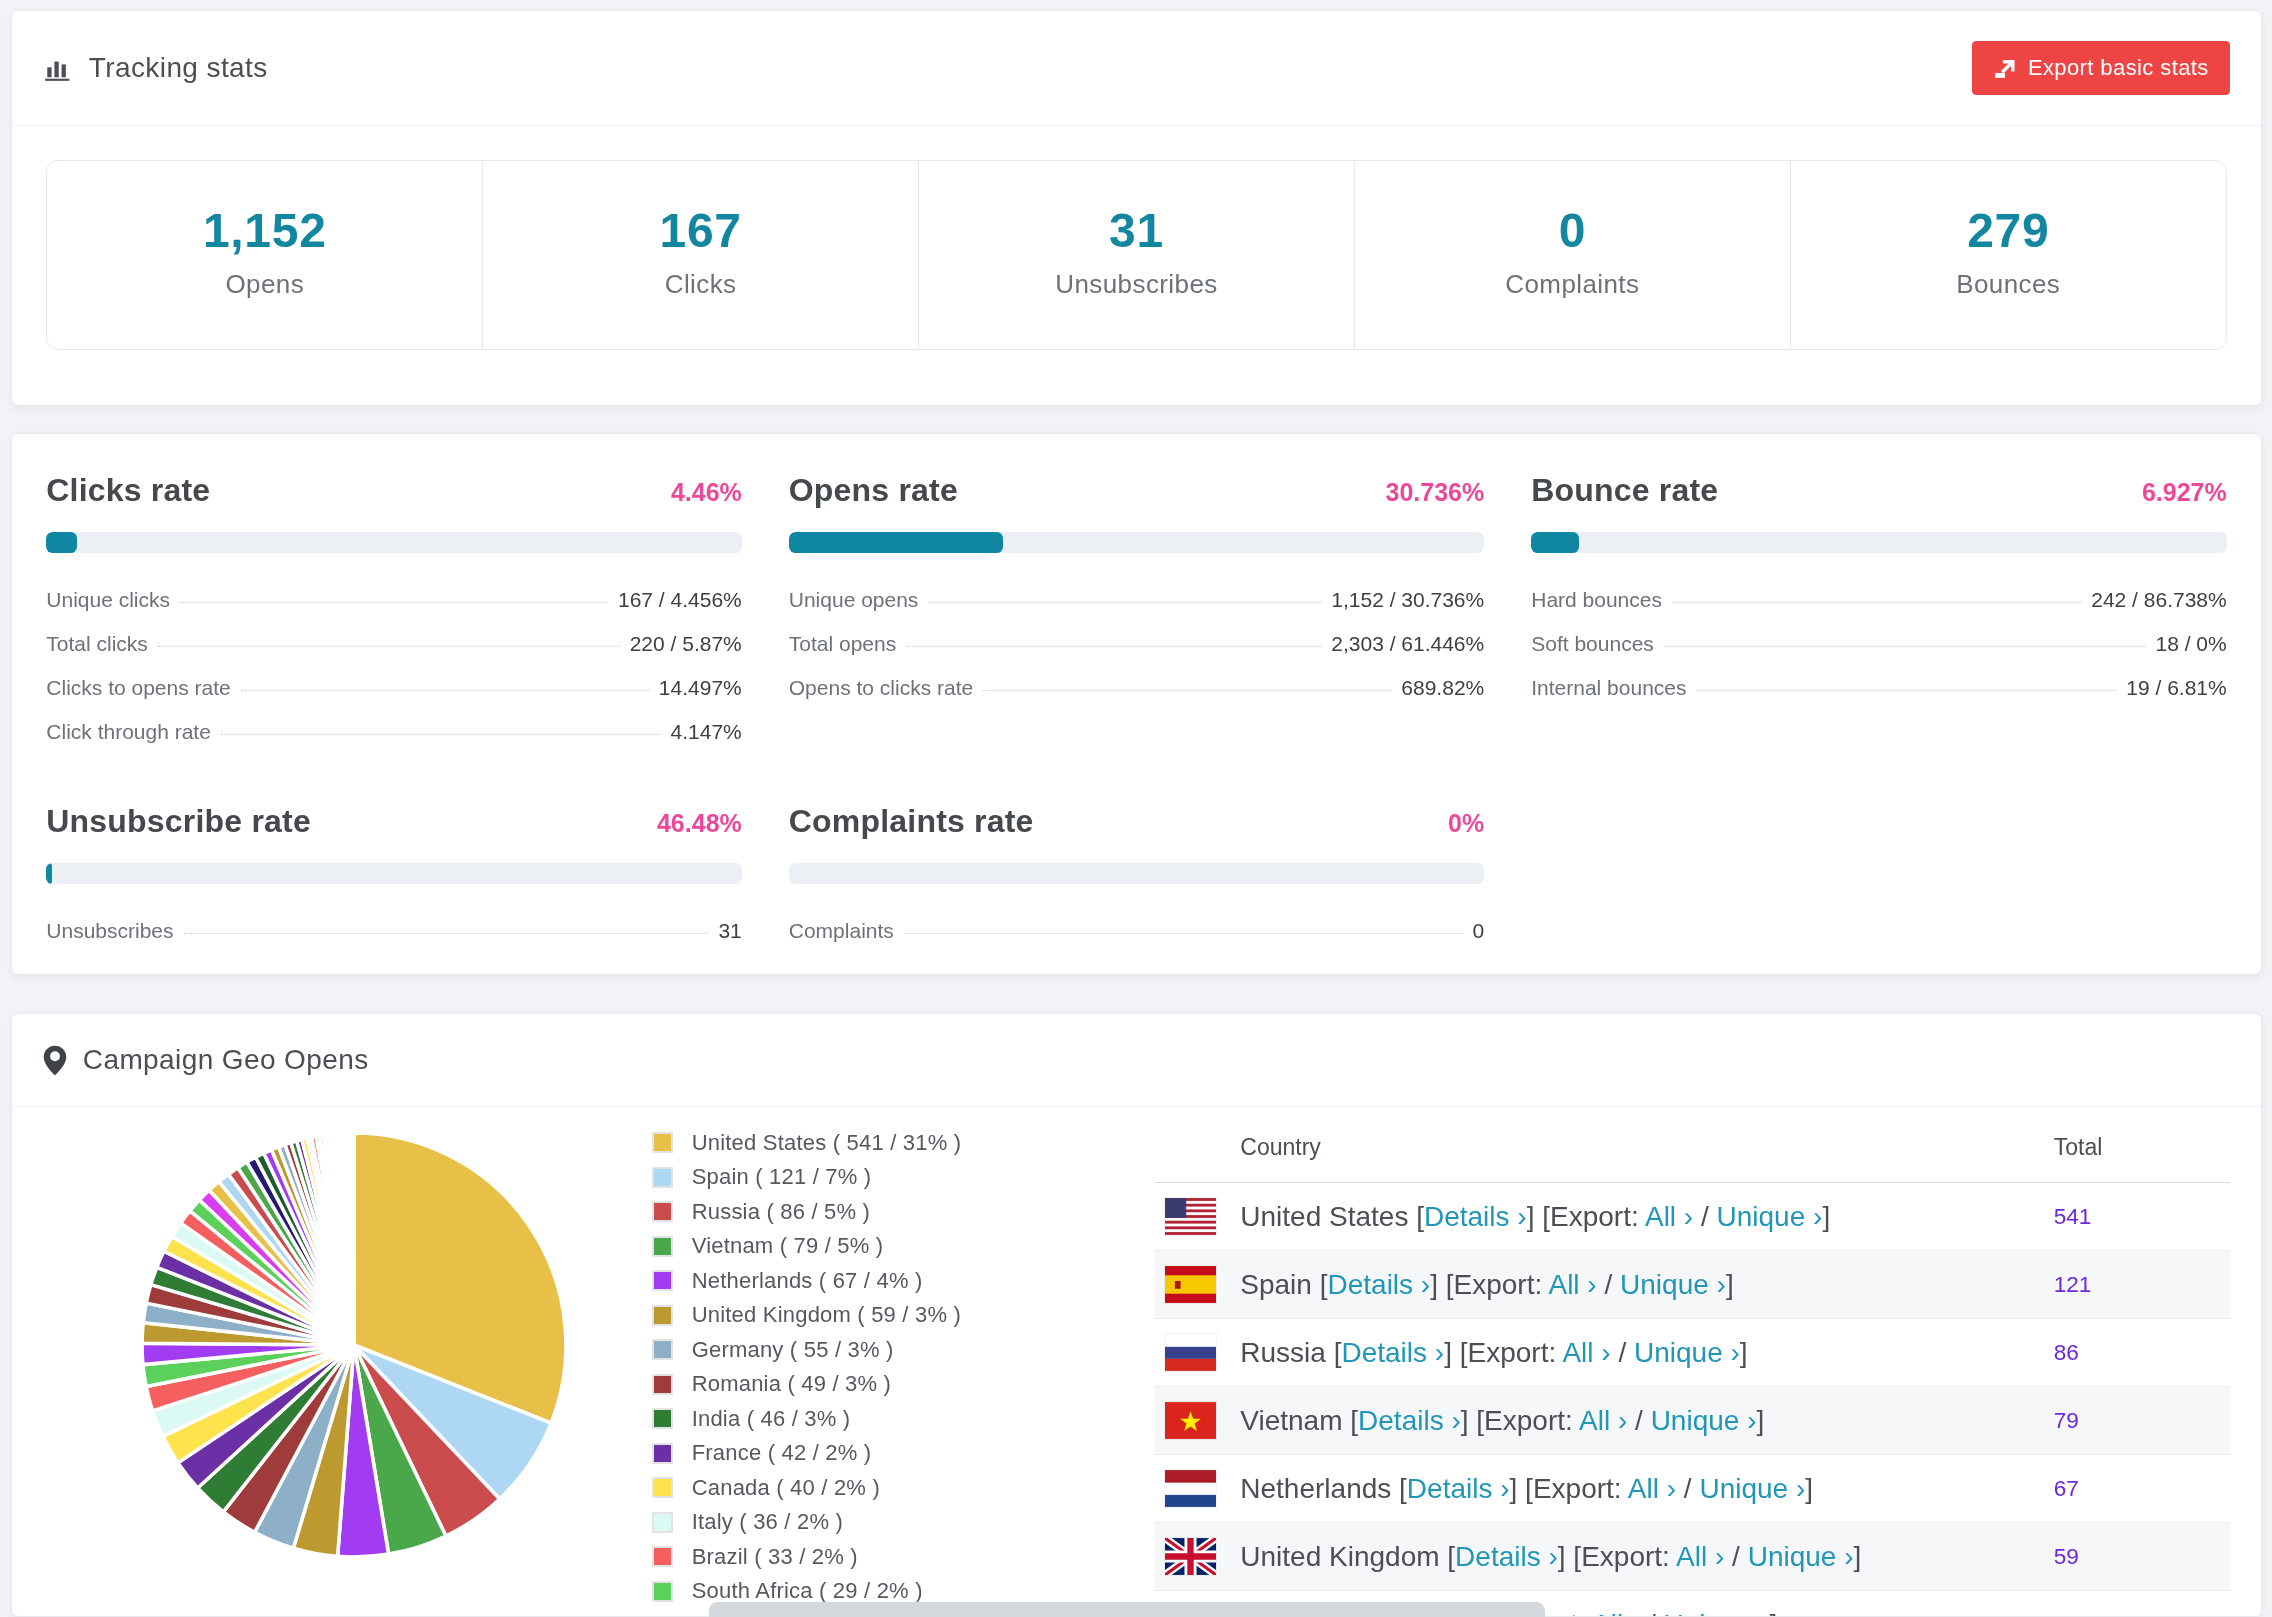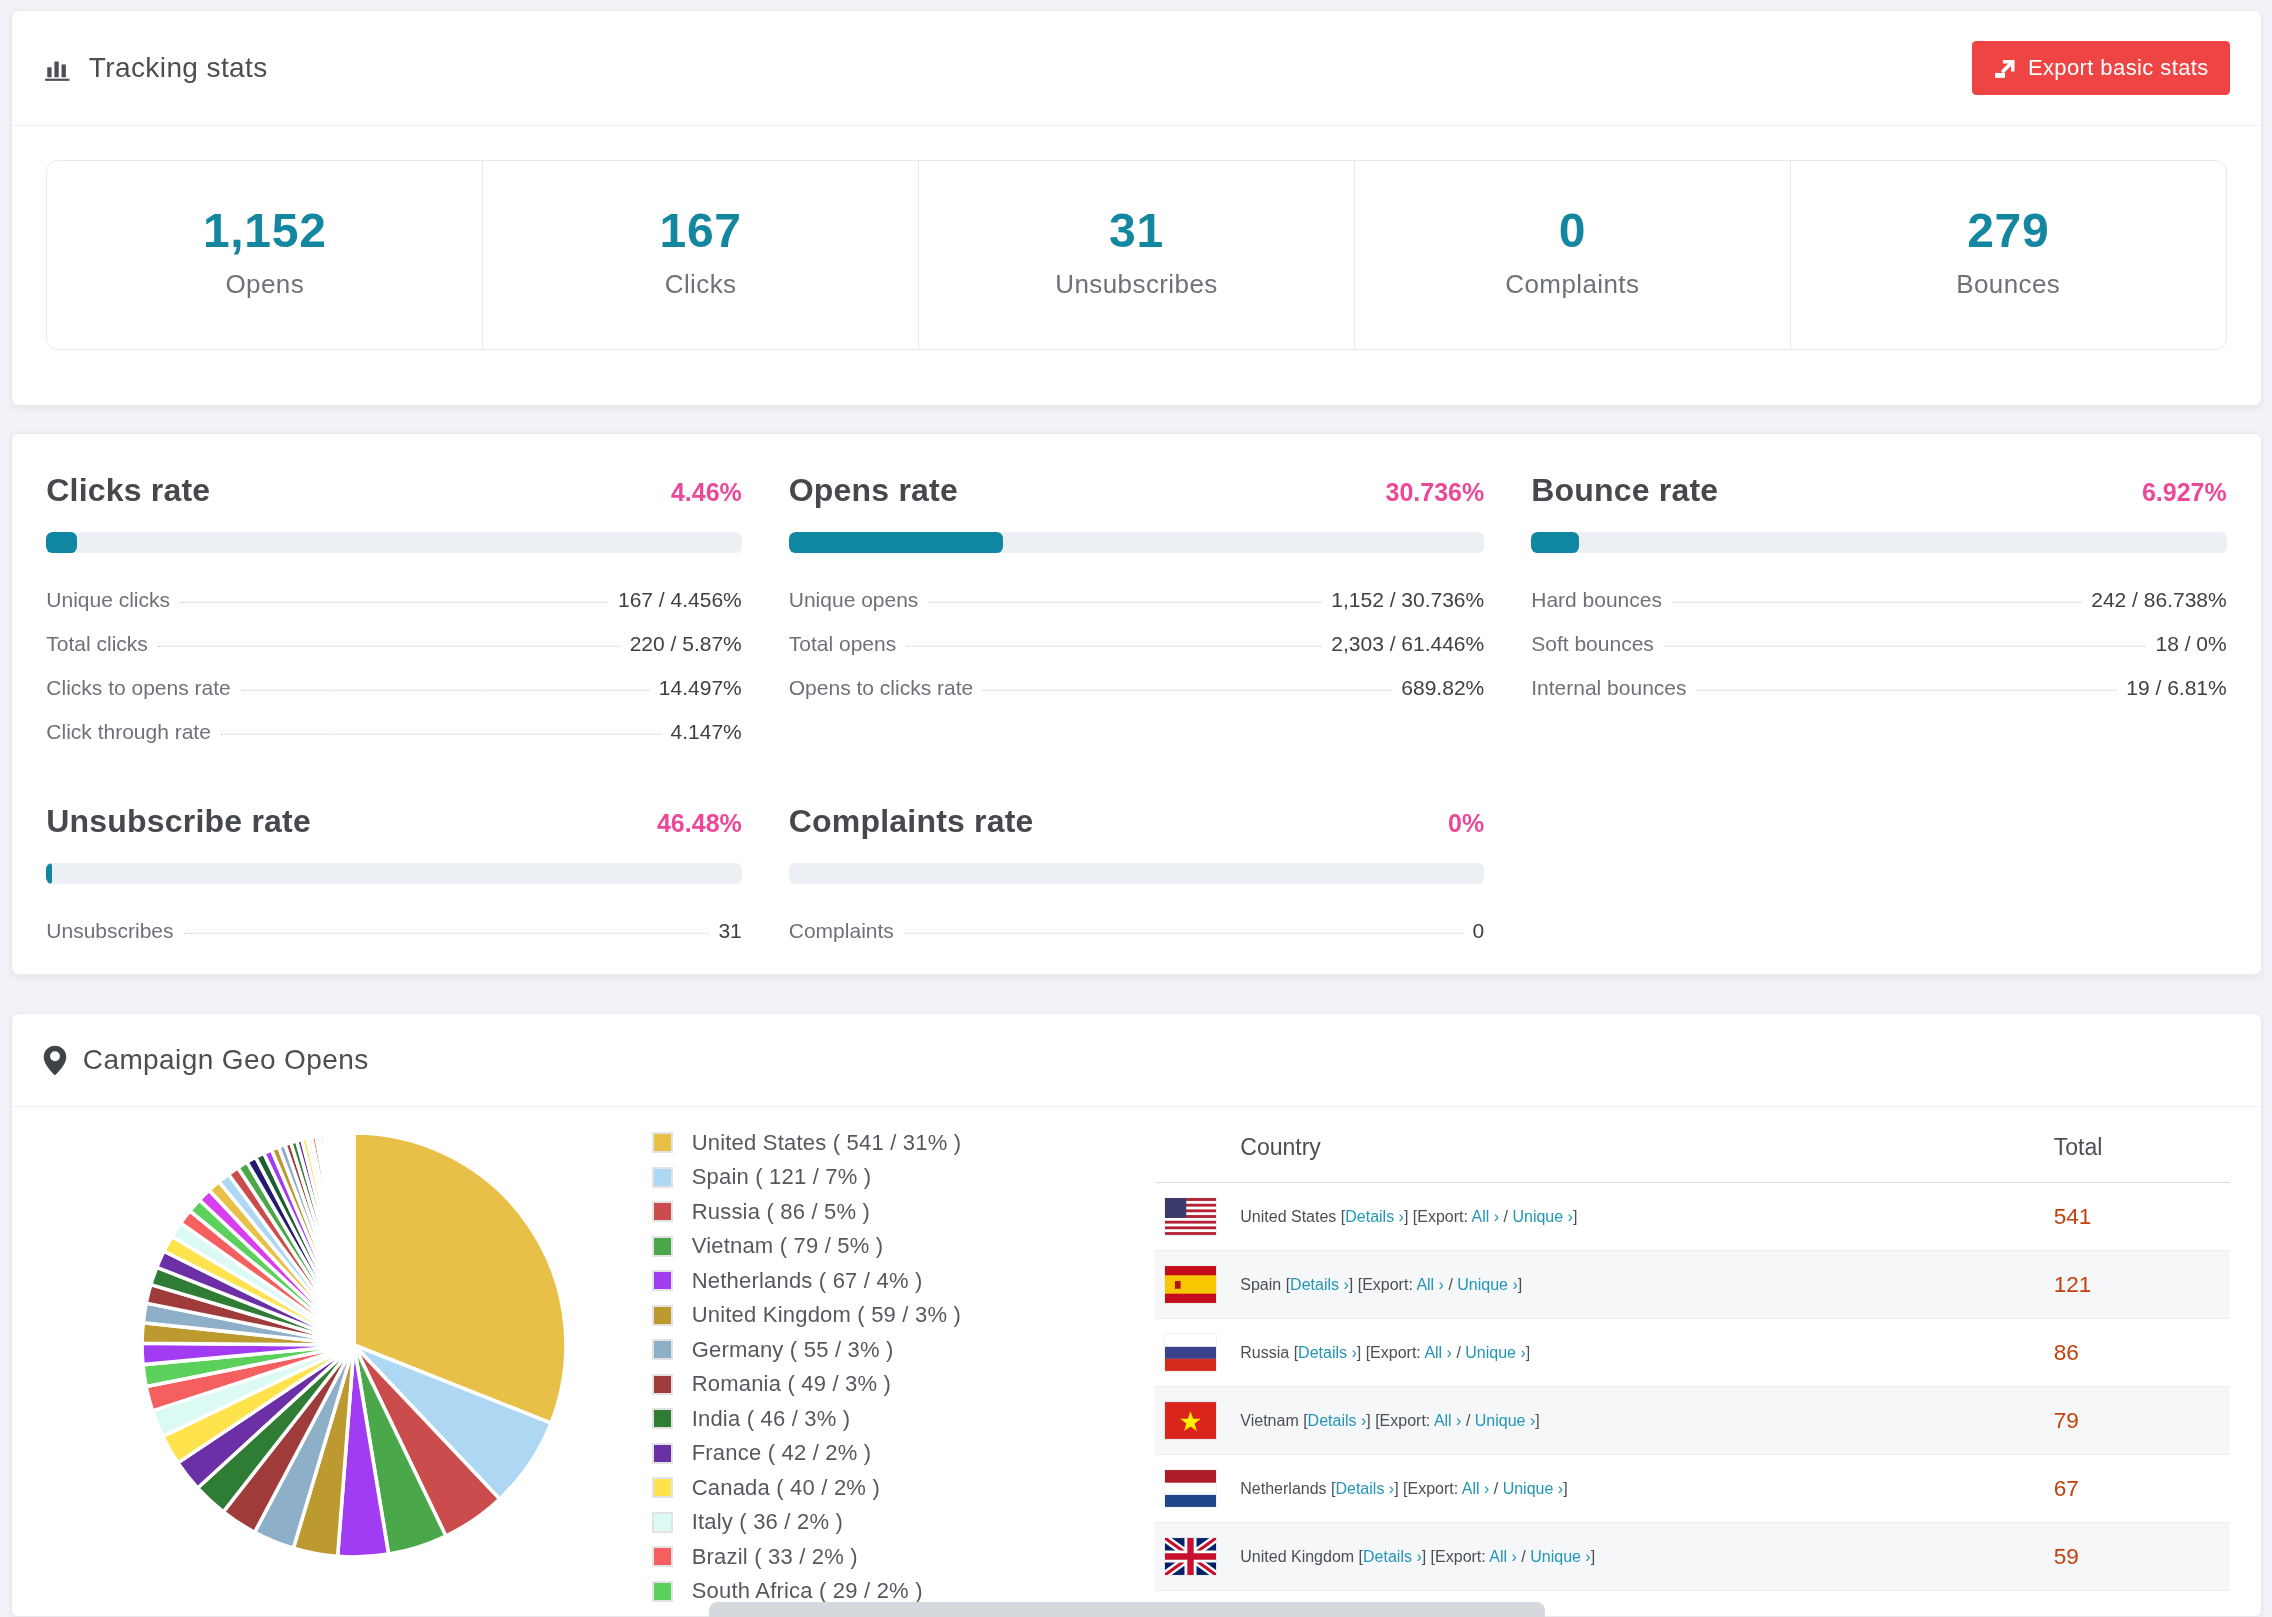--- a/index.html
+++ b/index.html
@@ -62,22 +62,22 @@
   .legend-label { font-size: 22px; color: #55585e; letter-spacing: 0.2px; white-space: nowrap; }
 
   .geo-table { flex: 1; margin-left: 136px; }
   .thead { display: flex; align-items: center; padding: 18.4px 0 21px 85px; border-bottom: 1.4px solid #dadde0; }
   .th-country { flex: 1; font-size: 23px; color: #4b4f54; }
   .th-total { width: 176px; font-size: 23px; color: #4b4f54; }
   .trow { display: flex; align-items: center; height: 68px; padding-left: 10px; border-bottom: 1.4px solid #ededef; }
   div.trow:nth-of-type(odd) { background: #f6f7f8; }
   .flag { width: 51px; height: 37px; flex: 0 0 auto; margin-right: 24px; box-shadow: 0 0 0 0.7px rgba(0,0,0,.08); }
   .flag svg { display: block; width: 51px; height: 37px; }
-  .cell-country { flex: 1; font-size: 16px; color: #4b4f54; white-space: nowrap; }
-  .cell-total { width: 176px; font-size: 22.6px; color: #c2410c; }
+  .cell-country { flex: 1; font-size: 28px; color: #4b4f54; white-space: nowrap; }
+  .cell-total { width: 176px; font-size: 22.6px; color: #6d28d9; }
   a.link { color: #2196b8; text-decoration: none; cursor: pointer; }
   .plain { color: #4b4f54; }
 
   .bottom-strip {
     position: absolute; left: 709px; top: 1602px; width: 836px; height: 18.4px;
     background: #d5d8dd; border-radius: 8.5px 8.5px 0 0;
   }
 </style>
 </head>
 <body>

